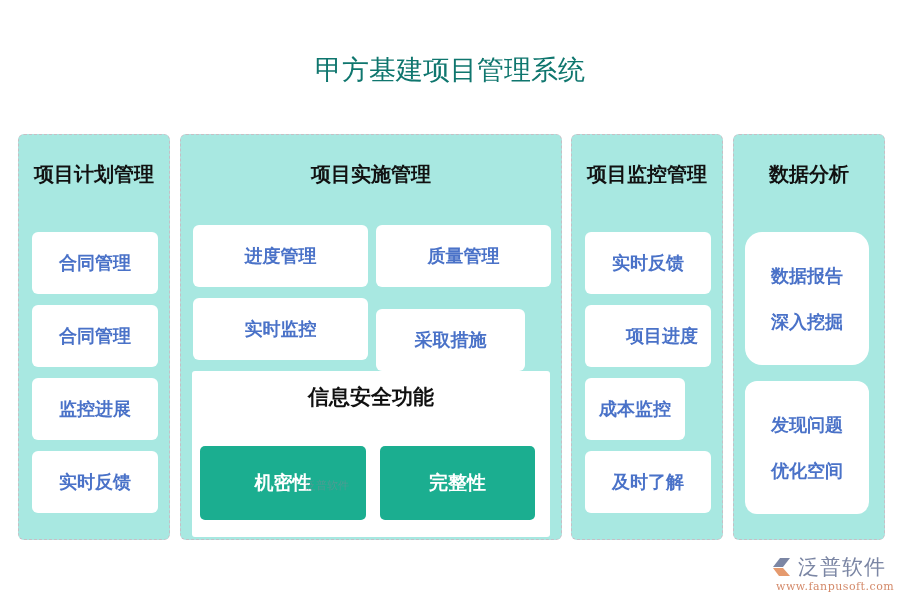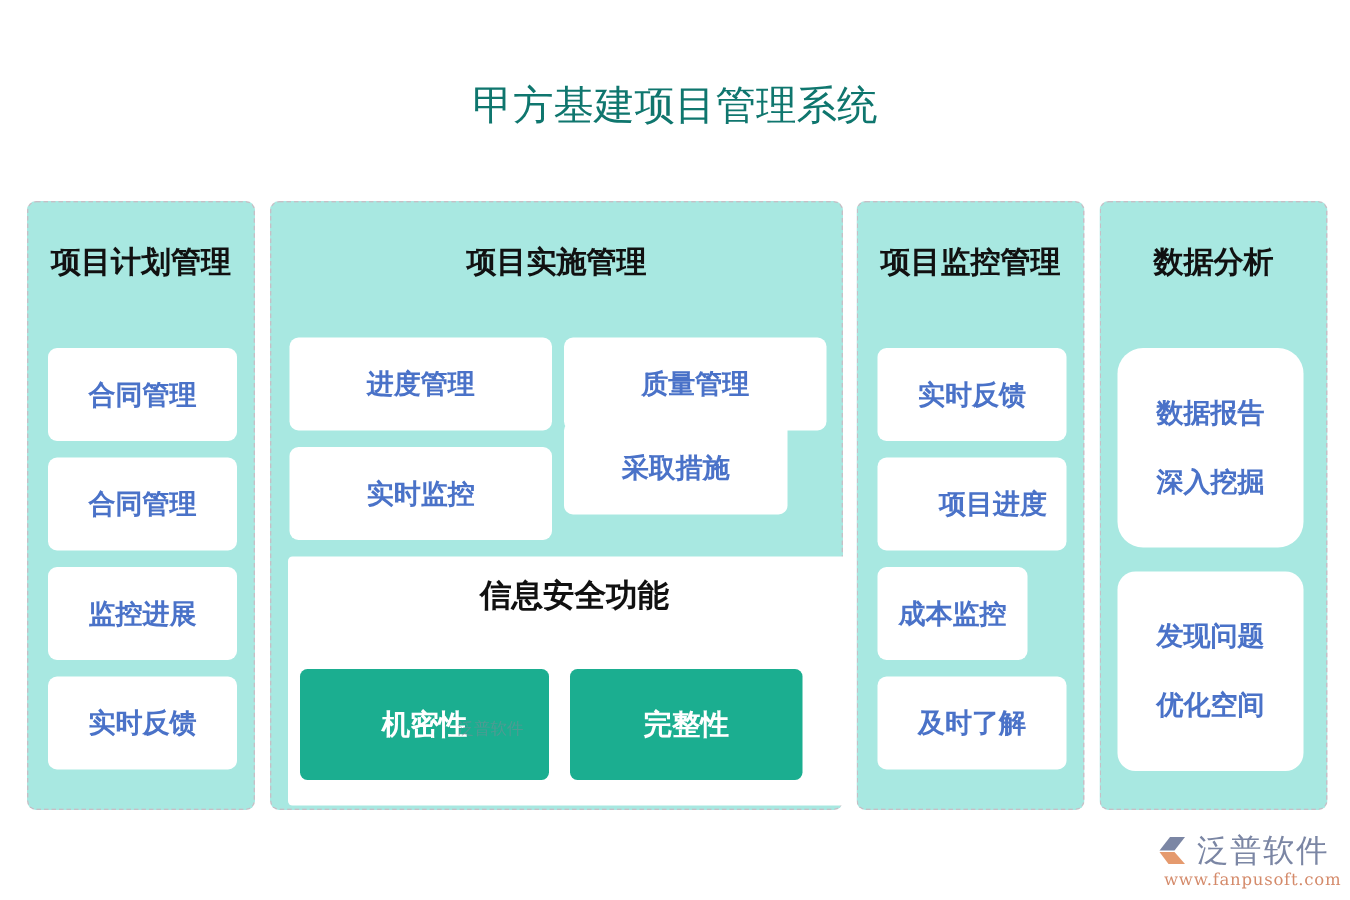--- a/index.html
+++ b/index.html
@@ -42,22 +42,22 @@
   <div class="card" style="left:13px; top:170px; width:126px; height:62px;">合同管理</div>
   <div class="card" style="left:13px; top:243px; width:126px; height:62px;">监控进展</div>
   <div class="card" style="left:13px; top:316px; width:126px; height:62px;">实时反馈</div>
 </div>
 
 <div class="col" style="left:180px; width:382px;">
   <div class="col-head">项目实施管理</div>
   <div class="card" style="left:12px; top:90px; width:175px; height:62px;">进度管理</div>
   <div class="card" style="left:195px; top:90px; width:175px; height:62px;">质量管理</div>
   <div class="card" style="left:12px; top:163px; width:175px; height:62px;">实时监控</div>
-  <div class="card" style="left:195px; top:146px; width:149px; height:62px;">采取措施</div>
-  <div class="sec-box" style="left:11px; top:236px; width:358px; height:166px;padding-left:24px;">
+  <div class="card" style="left:195px; top:174px; width:149px; height:62px;">采取措施</div>
+  <div class="sec-box" style="left:11px; top:236px; width:358px; height:166px;">
     <div class="sec-title">信息安全功能</div>
     <div class="green" style="left:8px; top:75px; width:166px; height:74px;">机密性</div>
     <div class="green" style="left:188px; top:75px; width:155px; height:74px;">完整性</div>
   </div>
 </div>
 
 <div class="wm">泛普软件</div>
 
 <div class="col" style="left:571px; width:152px;">
   <div class="col-head">项目监控管理</div>

